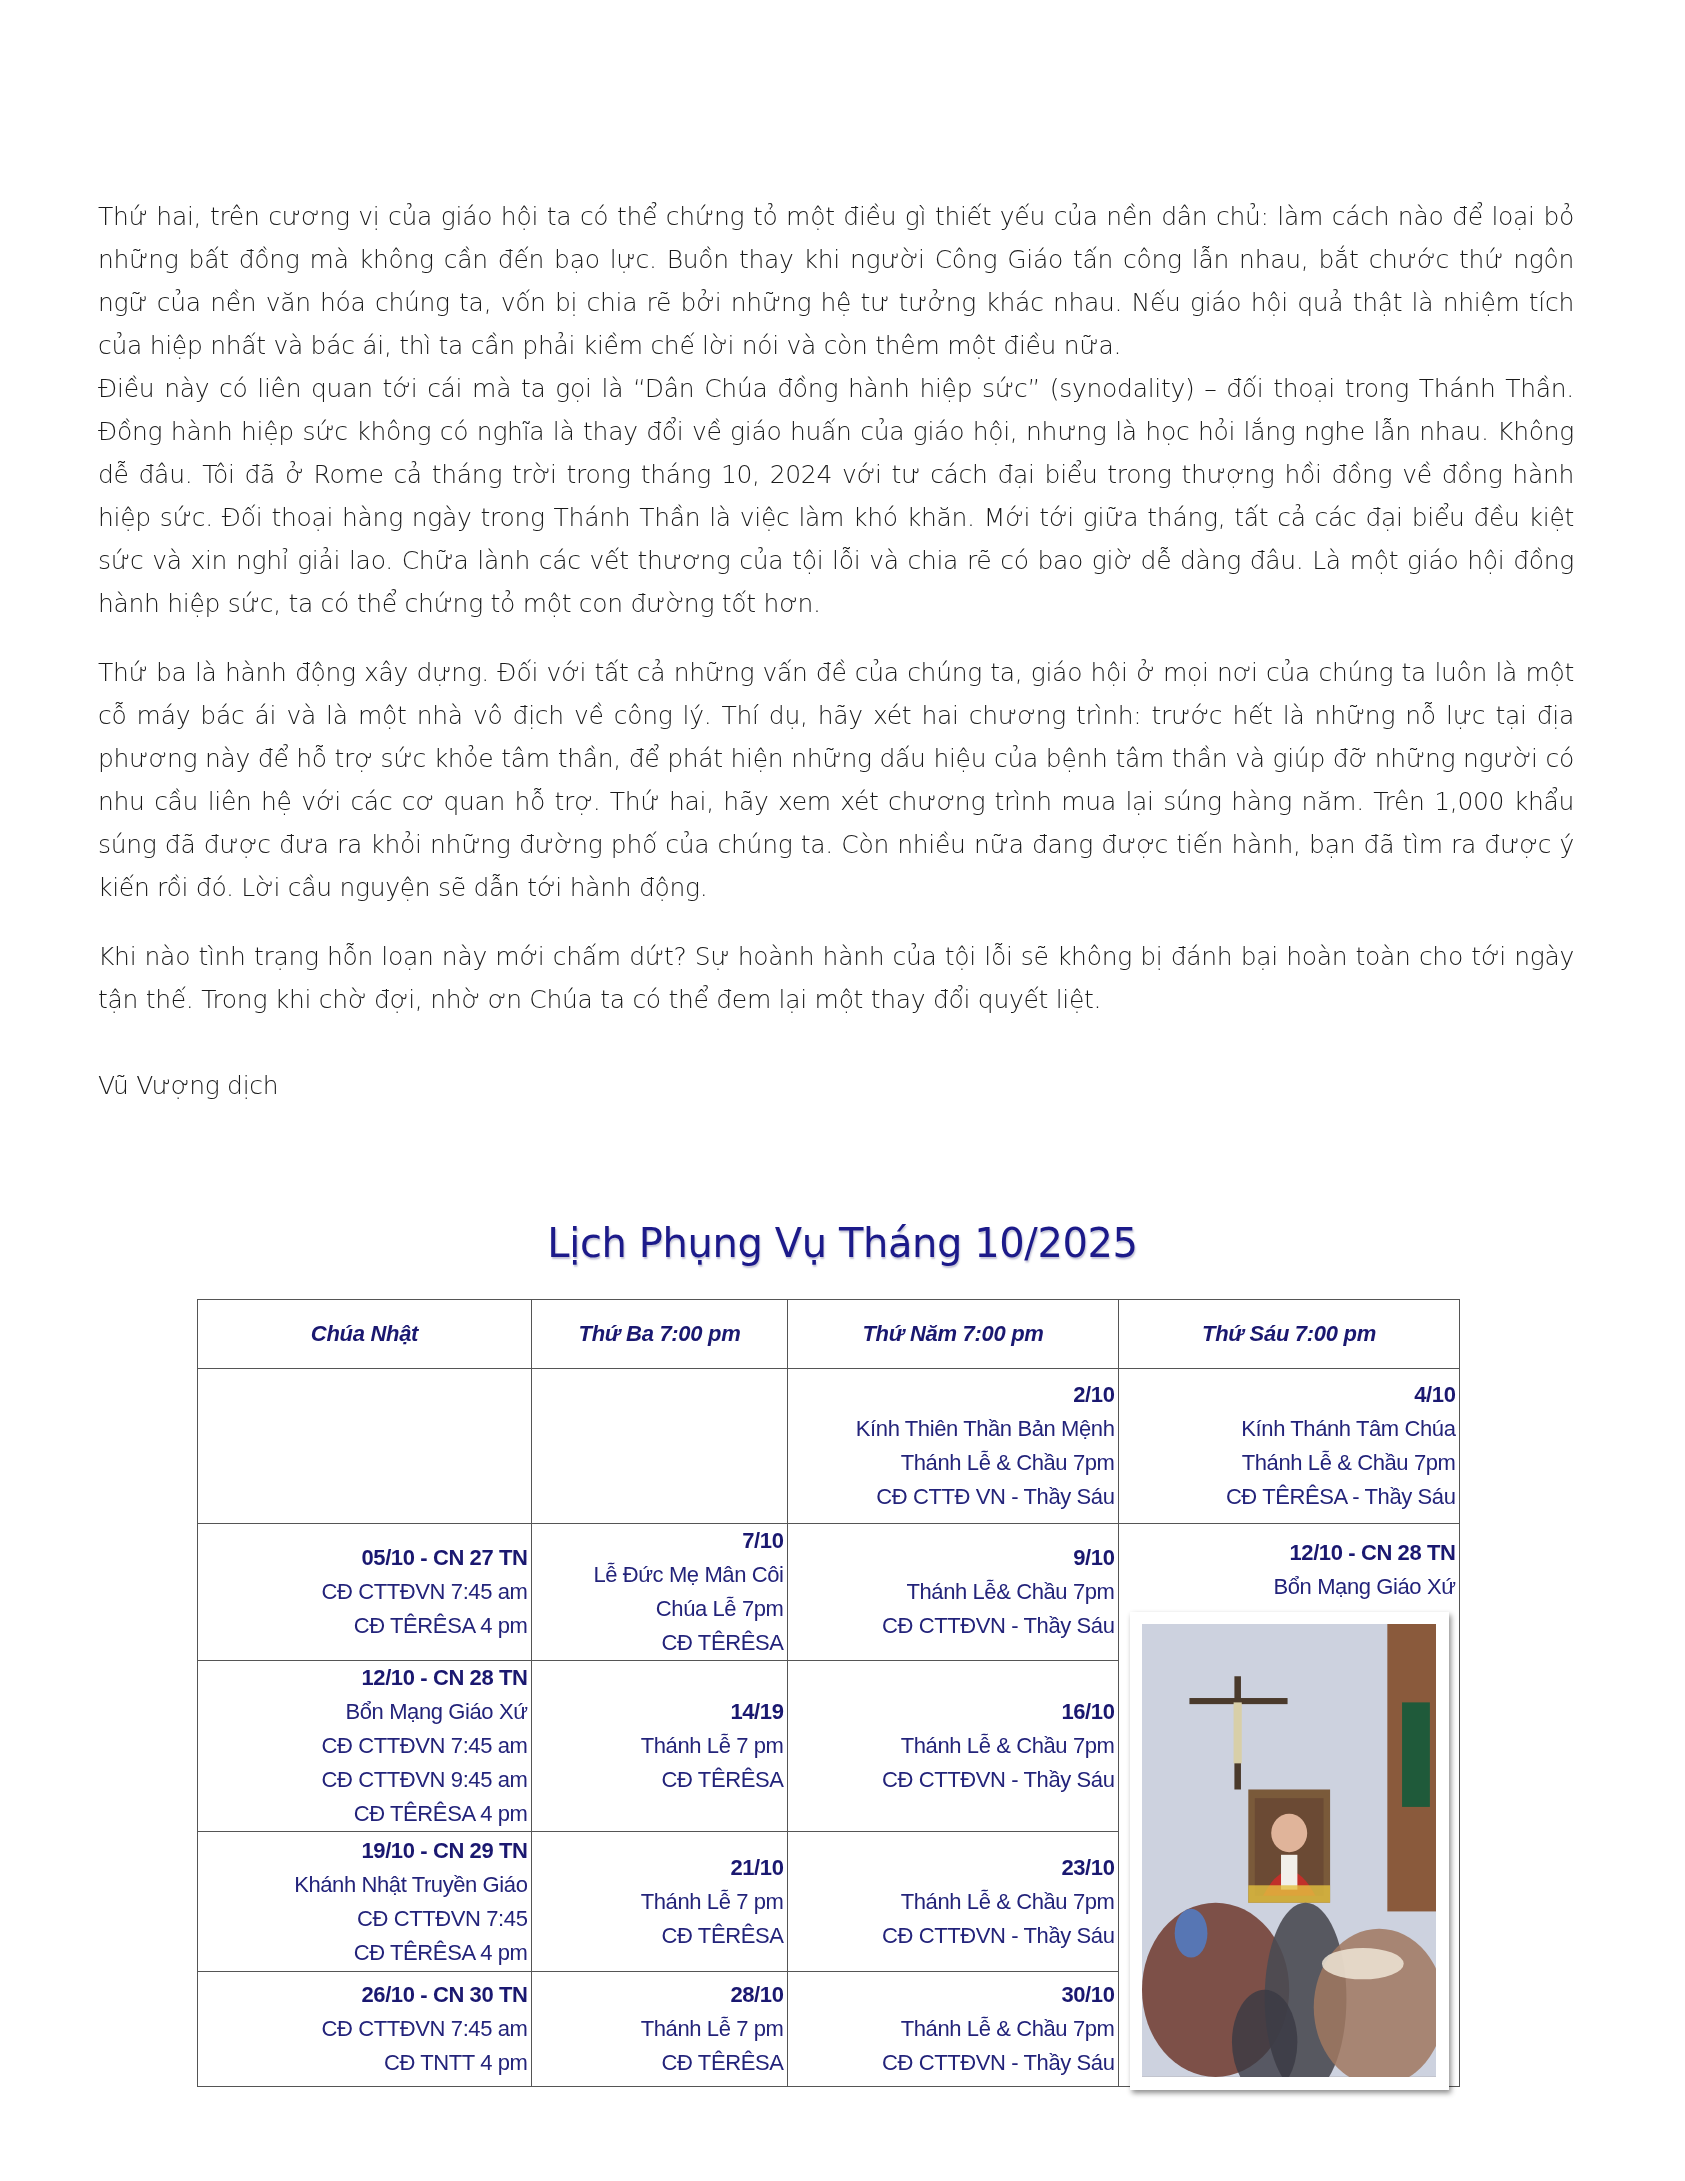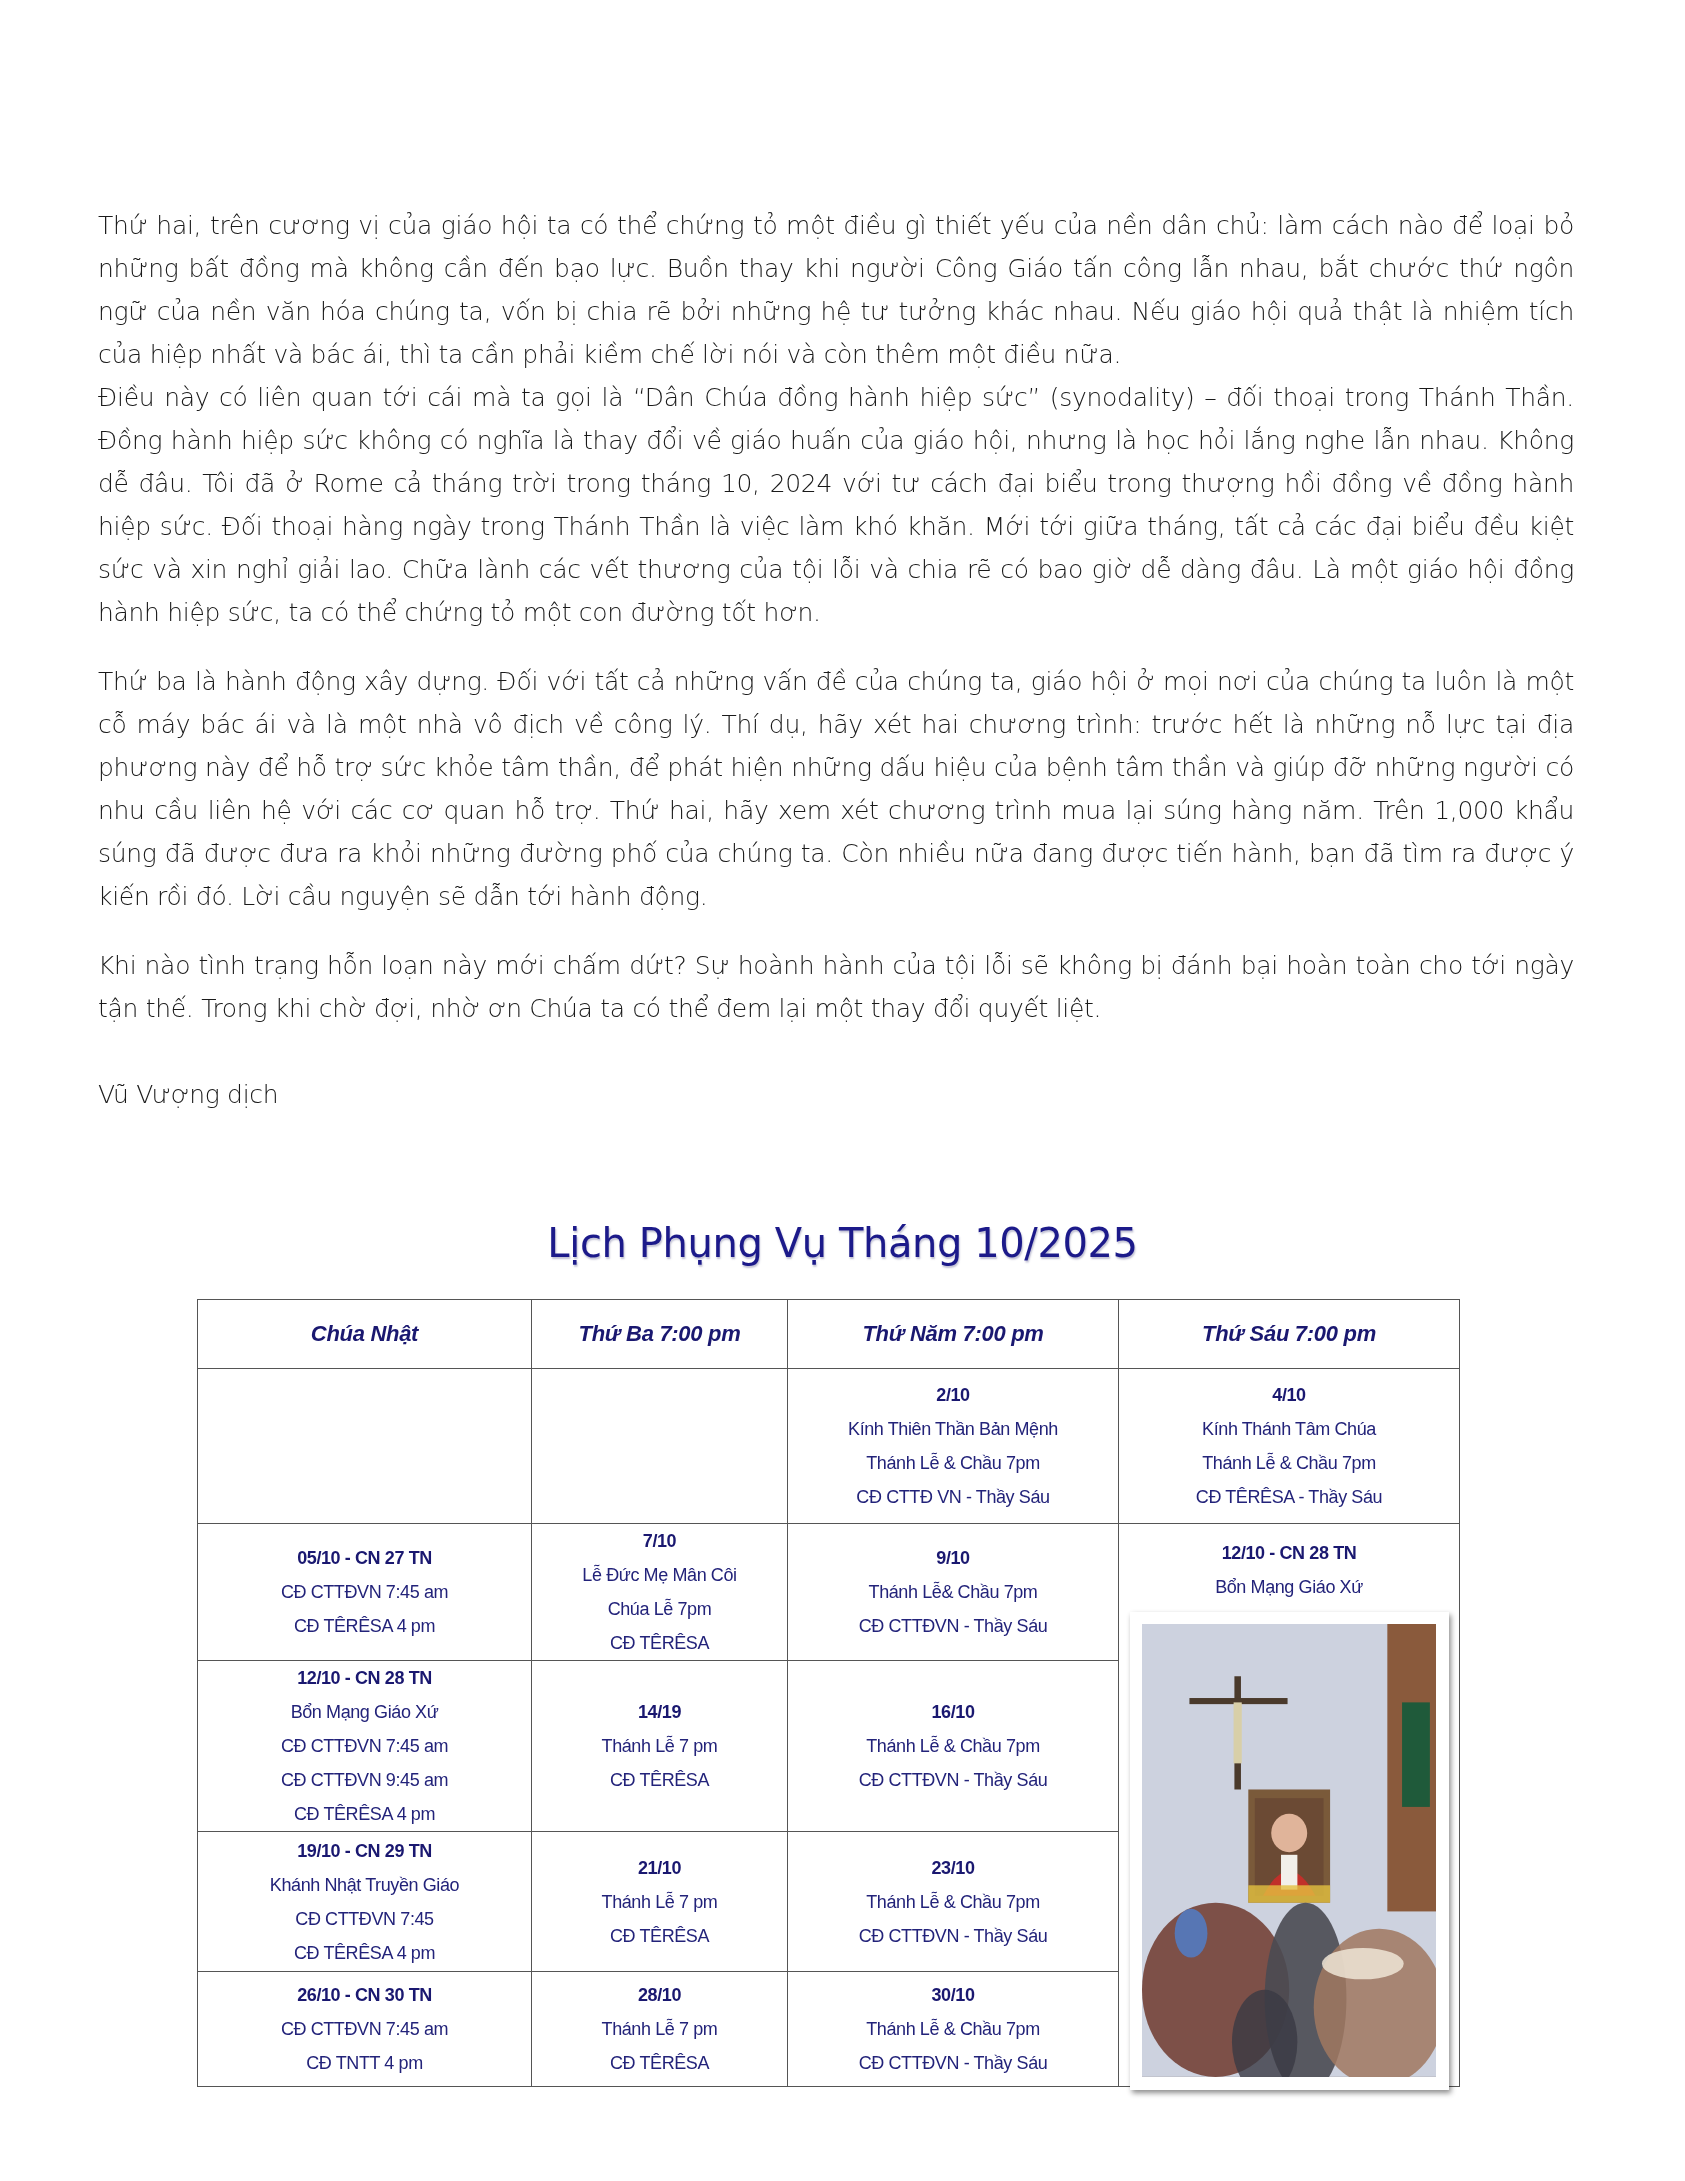--- a/index.html
+++ b/index.html
@@ -1,19 +1,19 @@
 <!DOCTYPE html>
 <html style="font-size:14px"><head>
 <meta charset="utf-8">
 <style>
   html, body { margin: 0; padding: 0; background: #ffffff; }
   body { width: 1685px; height: 2181px; position: relative; overflow: hidden; }
   .page { position: absolute; left: 0; top: 0; width: 1685px; height: 2181px; background: #fff; }
   .article {
-    position: absolute; left: 98px; top: 204px; width: 1476px;
+    position: absolute; left: 98px; top: 195px; width: 1476px;
     font-family: "DejaVu Sans", sans-serif; font-weight: 300;
     font-size: 25px; line-height: 43px; color: #1a1a1a;
     letter-spacing: -0.3px;
   }
   .article p { margin: 0; text-align: justify; text-align-last: left; }
   .article p.gap-before { margin-top: 26px; }
   .article .translator { margin-top: 43px; }
   .sched-title {
     position: absolute; left: 0; width: 1685px; top: 1220px; text-align: center;
     font-family: "DejaVu Sans", sans-serif; font-size: 40px; color: #1c1a8a;
@@ -26,21 +26,21 @@
     width: 1262px;
     font-family: "Liberation Sans", sans-serif; color: #23237a;
   }
   table.schedule th, table.schedule td {
     border: 1.8px solid #555; text-align: center; vertical-align: middle;
     padding: 0 3.5px;
   }
   table.schedule th {
     height: 68px; font-size: 22px; font-weight: bold; color: #1a1870; letter-spacing: -0.3px; font-style: italic;
   }
-  table.schedule td { font-size: 18px; line-height: 34px; letter-spacing: -0.4px; }
+  table.schedule td { font-size: 22px; line-height: 34px; letter-spacing: -0.4px; text-align: right; }
   .col1 { width: 334px; } .col2 { width: 256px; } .col3 { width: 331px; } .col4 { width: 341px; }
   .r1 td { height: 154px; } .r2 td { height: 135px; } .r3 td { height: 169px; }
   .r4 td { height: 139px; } .r5 td { height: 114px; }
   .cell-date { font-weight: bold; color: #1a1870; display: block; }
   .cell-line { display: block; }
   td.photo-cell { padding: 0; vertical-align: top; }
   .photo-wrap { position: relative; width: 100%; height: 100%; }
   .photo-caption { padding-top: 12.3px; height: 81px; }
   .photo-frame {
     position: absolute; left: 7px; right: 7px; top: 88px; bottom: -3.5px;

